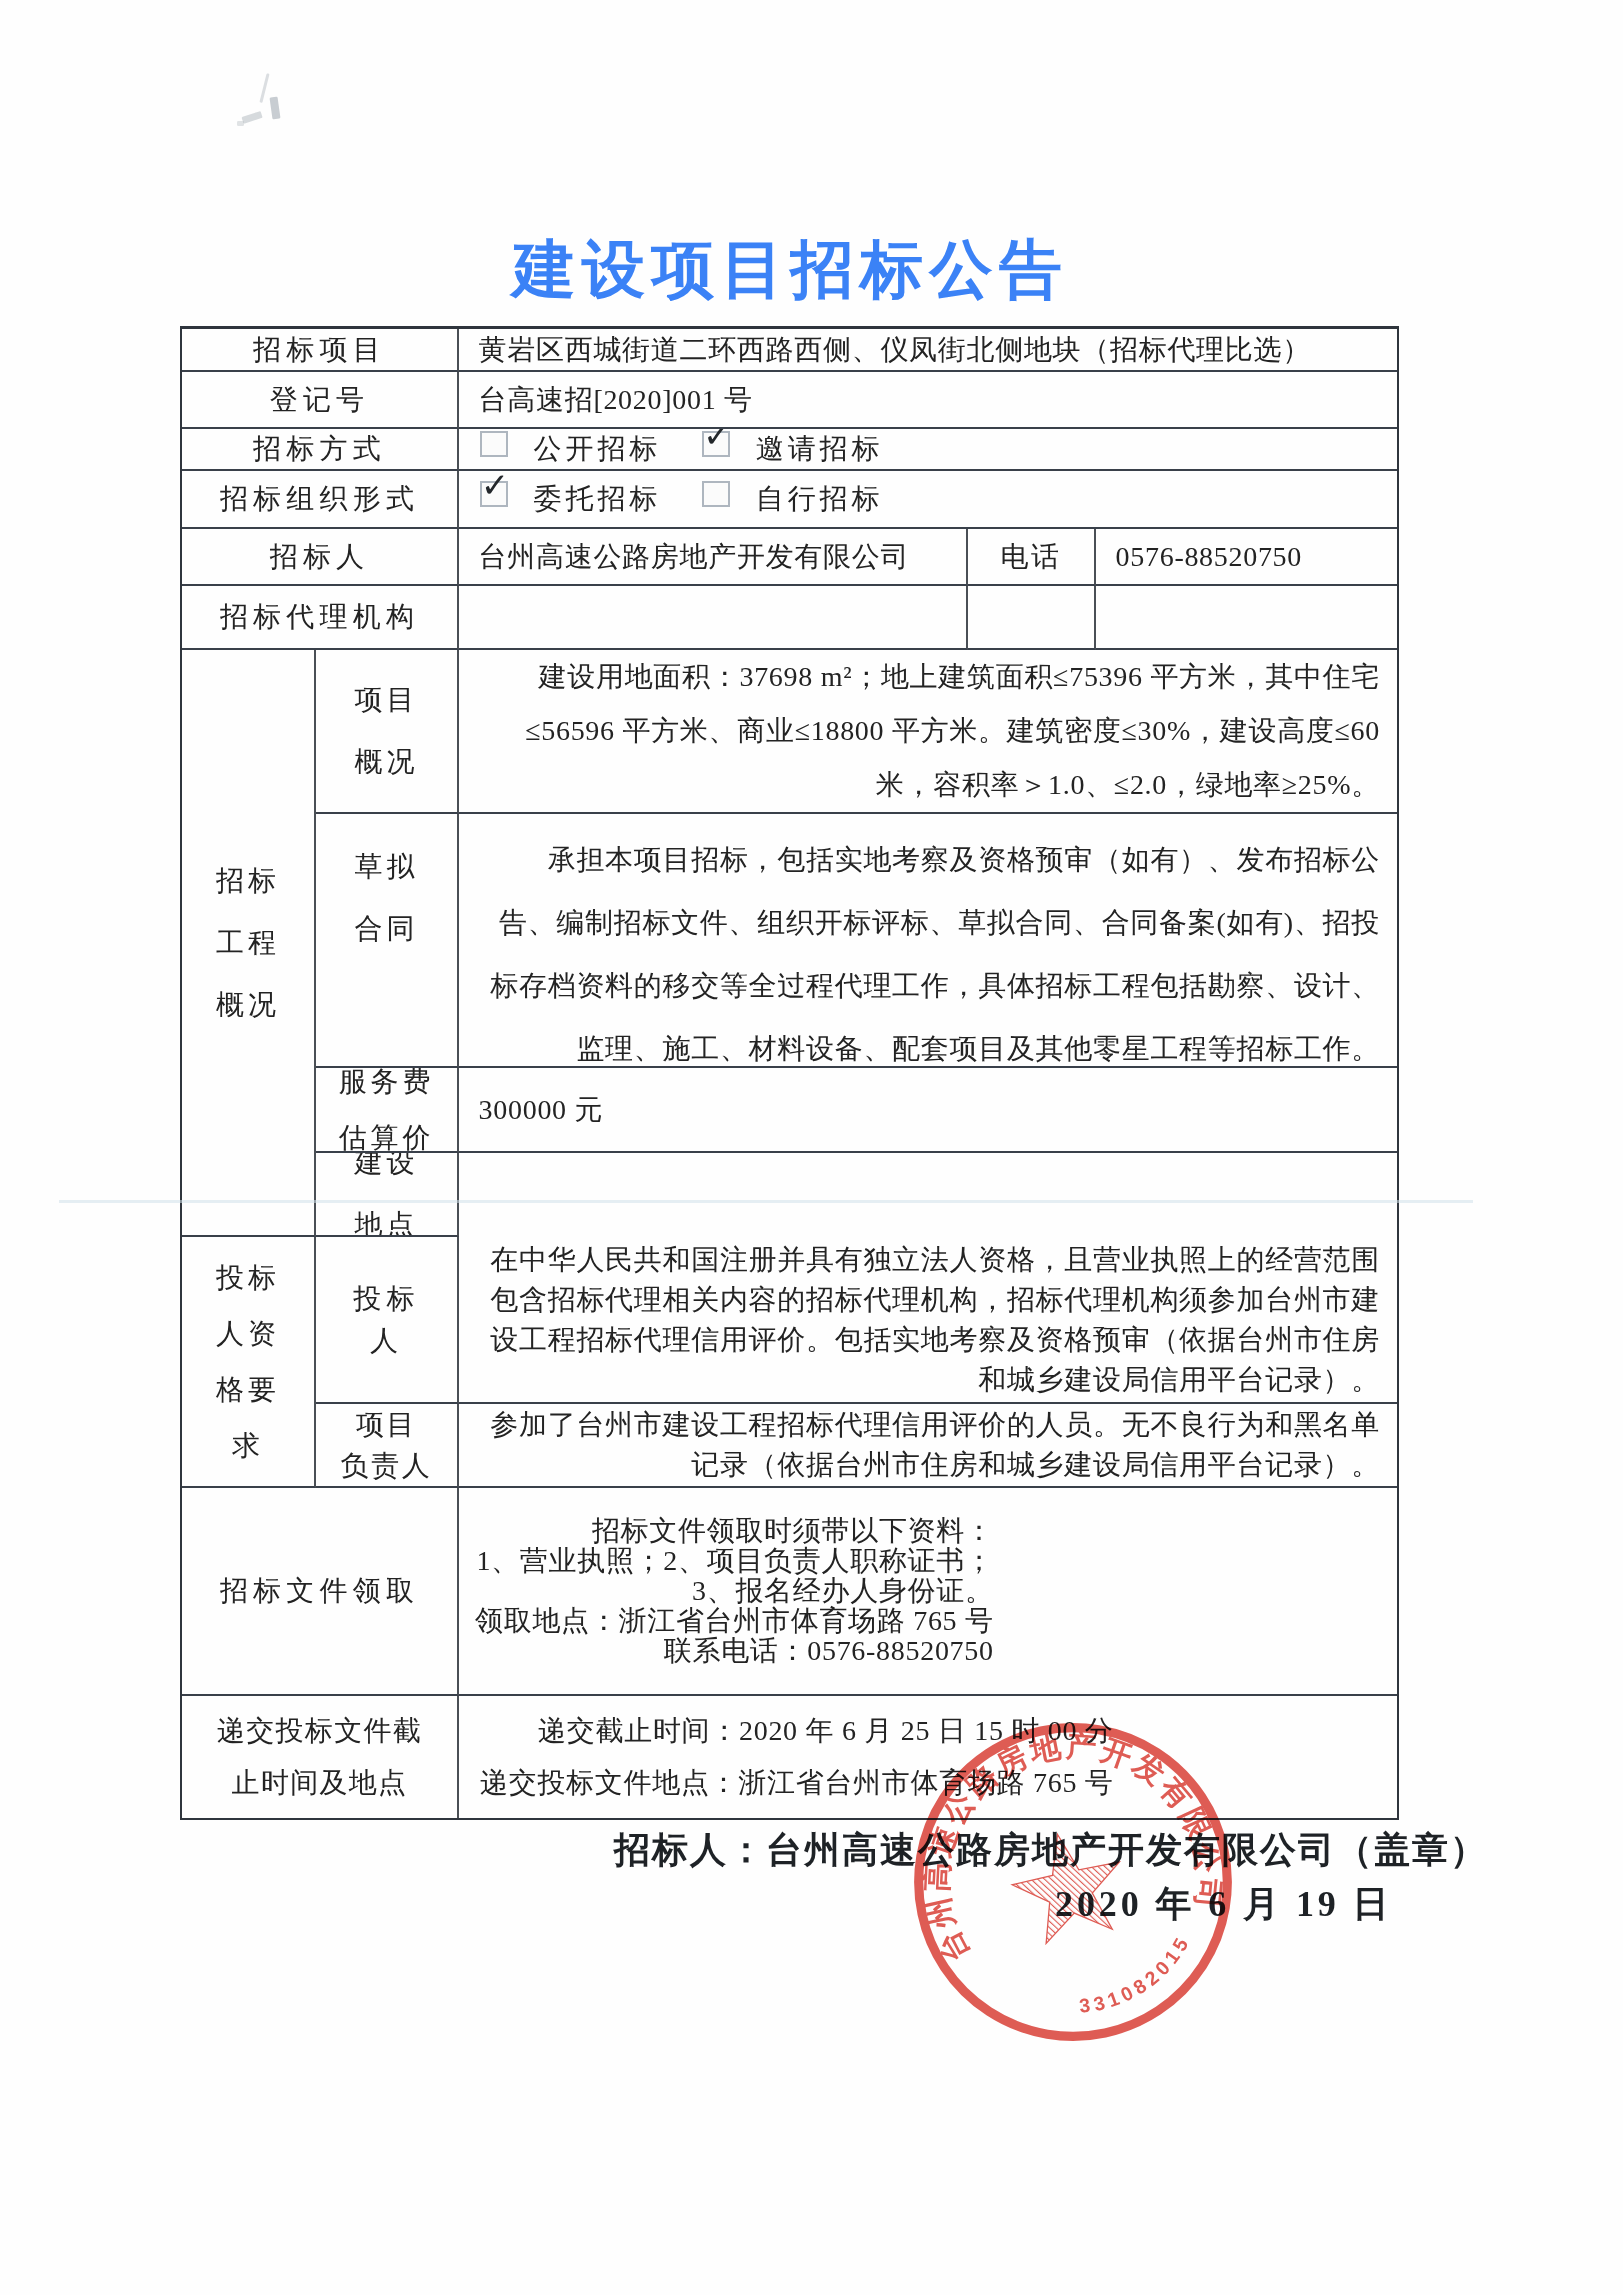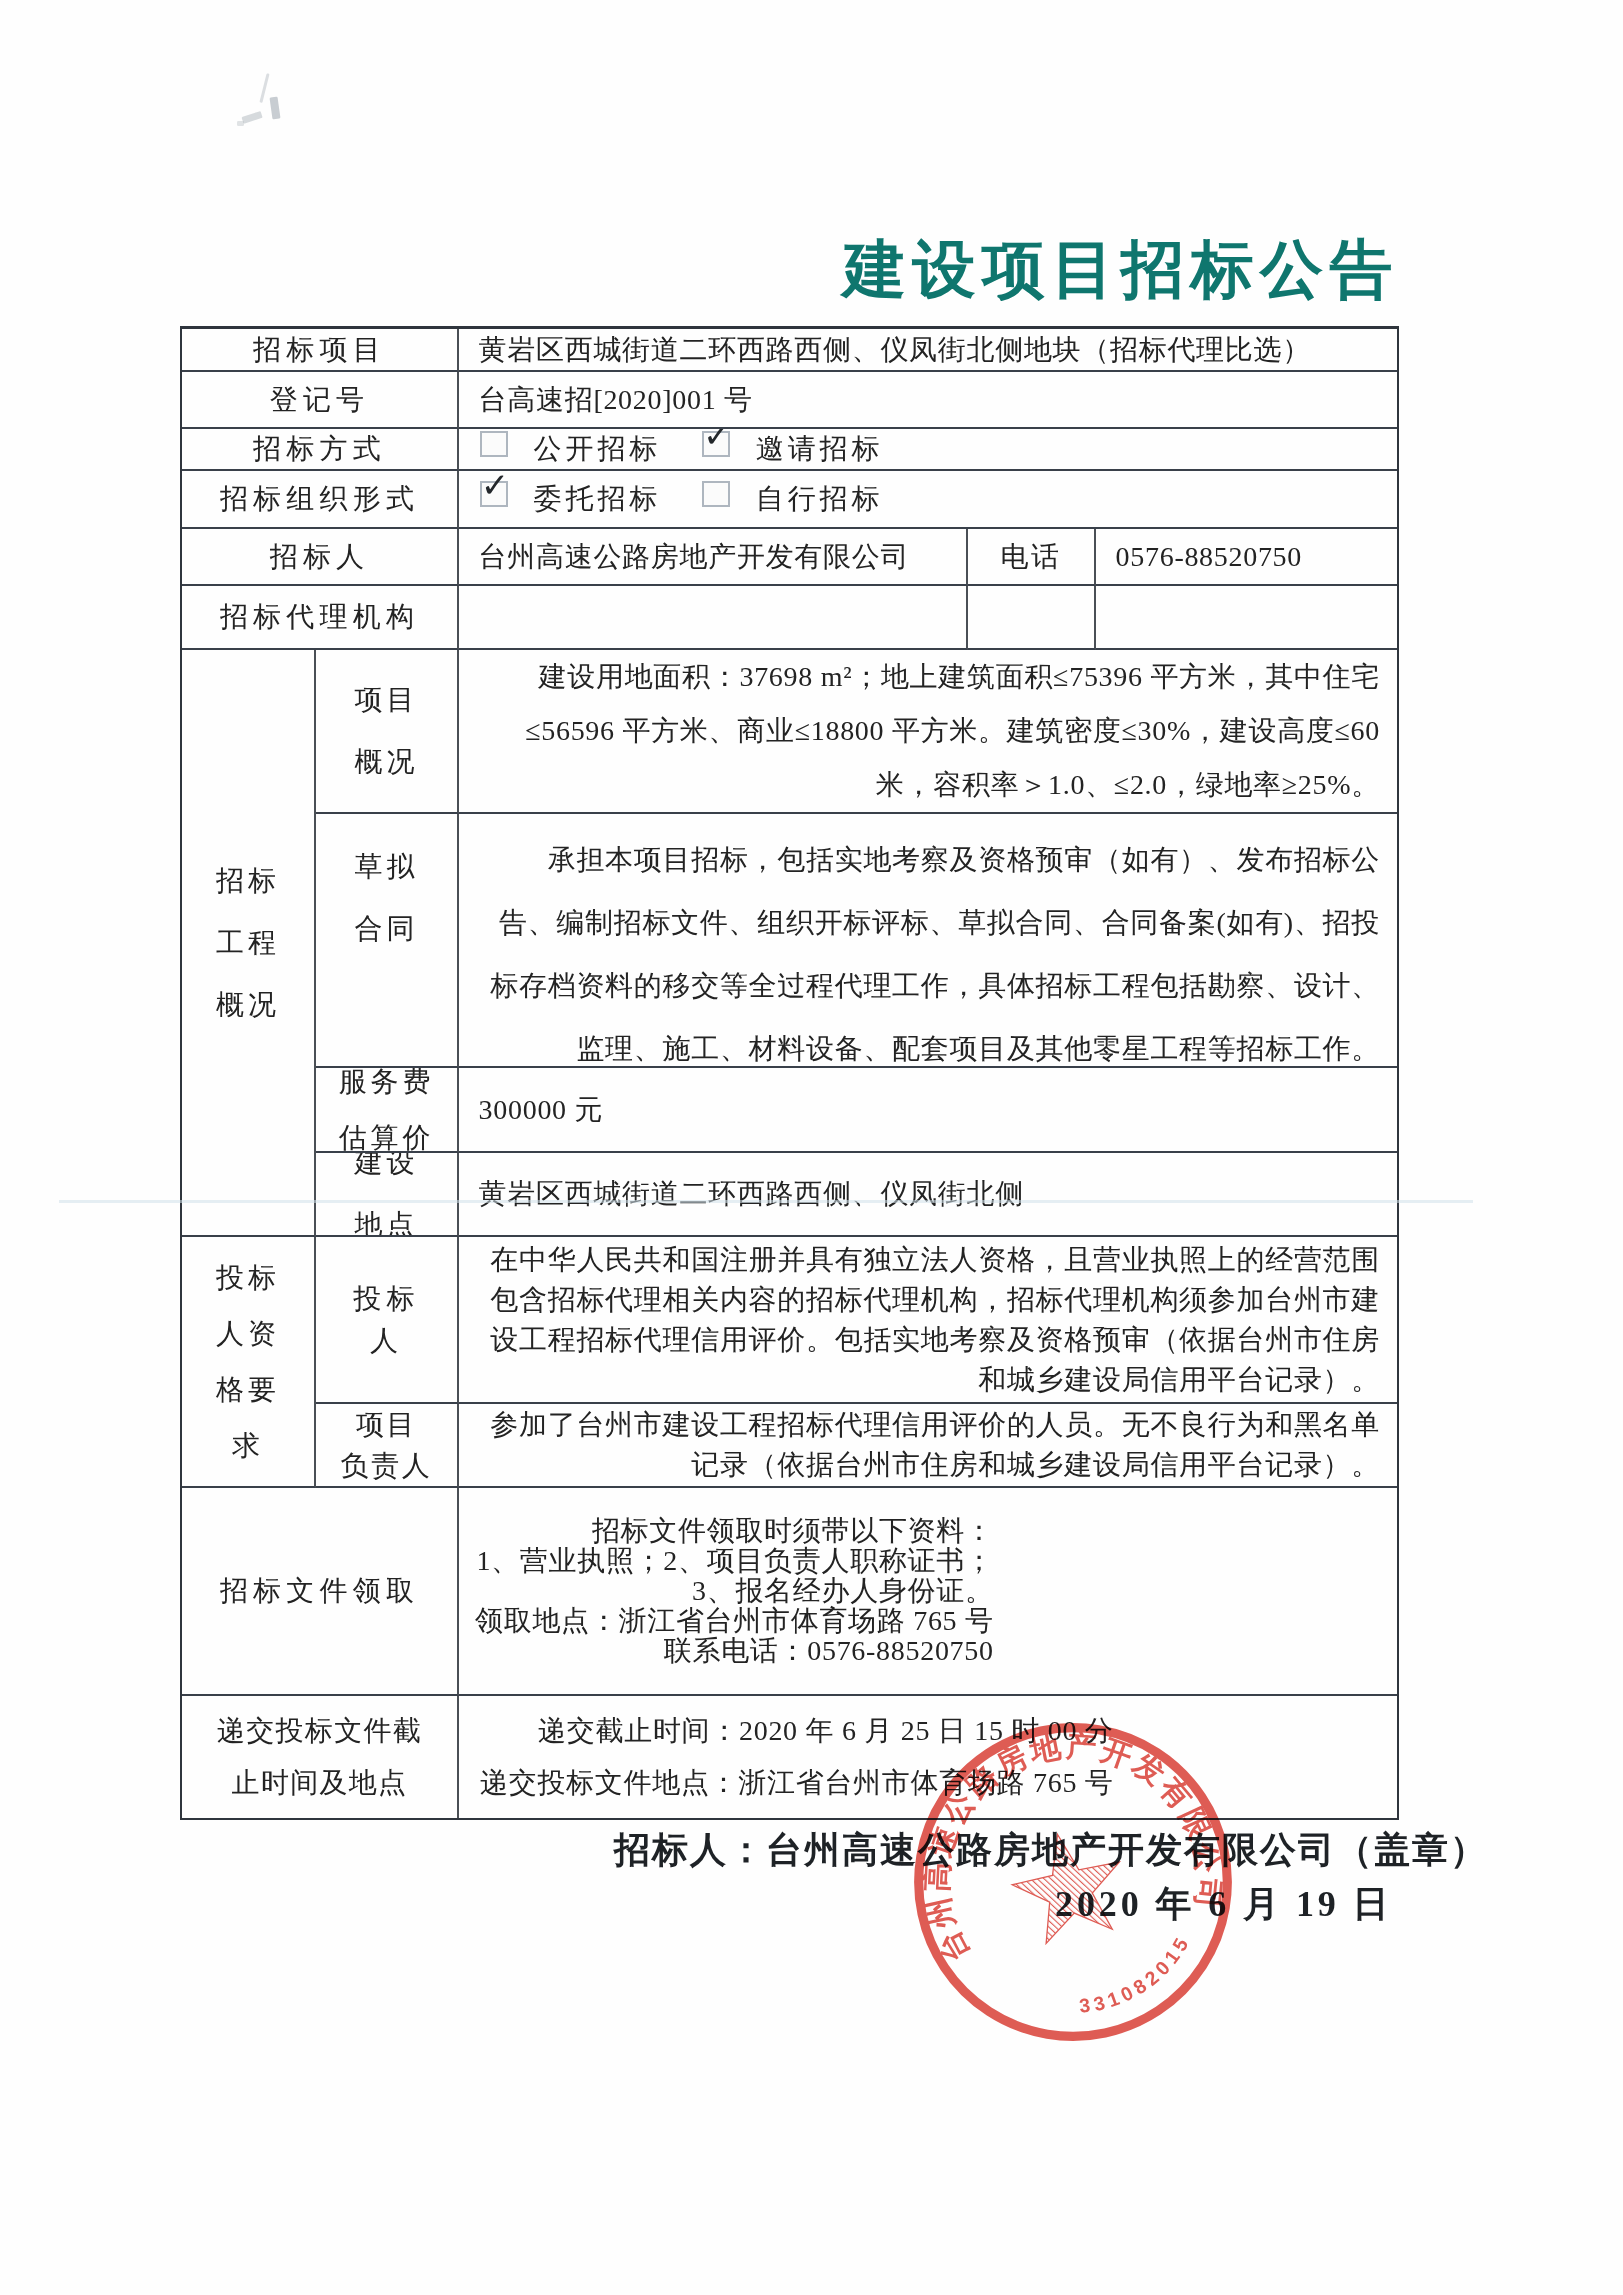--- a/index.html
+++ b/index.html
@@ -12,22 +12,22 @@
   
   .smudge{position:absolute;left:237px;top:73px;width:52px;height:65px;pointer-events:none;}
   .smudge i{position:absolute;display:block;background:#9aa4ad;border-radius:1.3px;opacity:.55;}
   .smudge i:nth-child(1){left:26px;top:0;width:2.6px;height:30px;transform:rotate(14deg);opacity:.35;}
   .smudge i:nth-child(2){left:34px;top:23.6px;width:7.9px;height:22px;transform:rotate(-8deg);}
   .smudge i:nth-child(3){left:5.2px;top:41px;width:19.6px;height:6.5px;transform:rotate(-18deg);opacity:.4;}
   .smudge i:nth-child(4){left:0px;top:48px;width:6.5px;height:5.2px;opacity:.3;}
 
   .doc-title{
     position:absolute;left:182px;top:185px;width:1217px;
-    text-align:right;font-size:63px;font-weight:900;letter-spacing:6.5px;
-    font-family:"Liberation Sans","DejaVu Sans",sans-serif;color:#0f766e;
+    text-align:center;font-size:63px;font-weight:900;letter-spacing:6.5px;
+    font-family:"Liberation Sans","DejaVu Sans",sans-serif;color:#3b82f6;
   }
 
   
   .doc-table{
     position:absolute;left:180px;top:326px;width:1219px;
     border:2.6px solid #2f353d;border-top-width:3.9px;box-sizing:border-box;
     display:grid;
     grid-template-columns:134px 143px 509px 128px 1fr;
     grid-template-rows:43px 57px 42px 58px 57px 64px 164px 254px 85px 84px 167px 84px 208px 122px;
     background:#fefefe;
@@ -172,21 +172,20 @@
     </div>
 
   <div class="cell lbl" style="grid-column:2/3;grid-row:9;">
       <span class="wrap3">服务费估算价</span>
     </div>
   <div class="cell val last-col" style="grid-column:3/6;grid-row:9;">300000 元</div>
 
   <div class="cell lbl" style="grid-column:2/3;grid-row:10;">
       <span class="wrap2">建设地点</span>
     </div>
-  <div class="cell val last-col" style="grid-column:3/6;grid-row:10;">黄岩区西城街道二环西路西侧、仪凤街北侧</div>
 
   <div class="cell lbl" style="grid-column:1/2;grid-row:11/13;">
       <span class="wrap3">投标人资格要求</span>
     </div>
 
   <div class="cell lbl" style="grid-column:2/3;grid-row:11;">
       <span>投标人</span>
     </div>
   <div class="cell para lh-tight last-col" style="grid-column:3/6;grid-row:11;">
       <p>在中华人民共和国注册并具有独立法人资格，且营业执照上的经营范围包含招标代理相关内容的招标代理机构，招标代理机构须参加台州市建设工程招标代理信用评价。包括实地考察及资格预审（依据台州市住房和城乡建设局信用平台记录）。</p>

